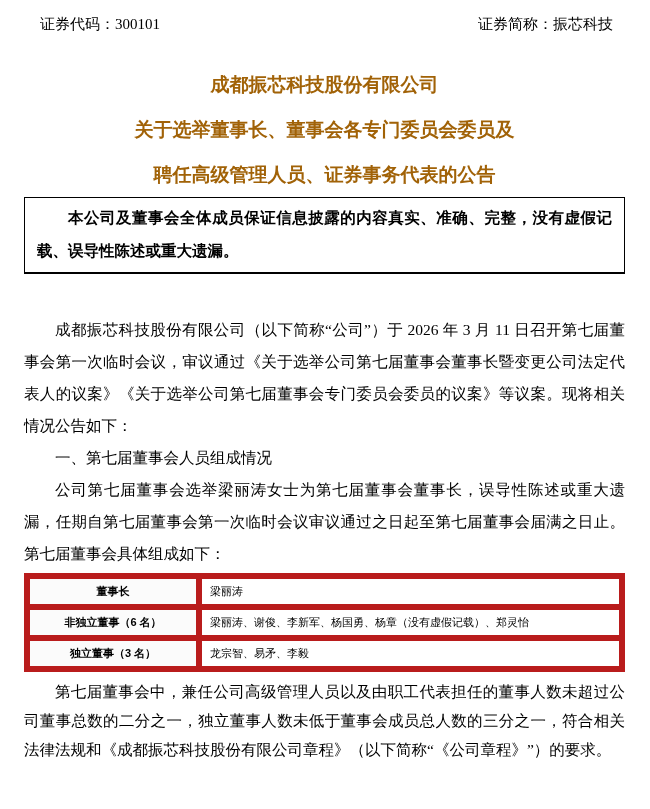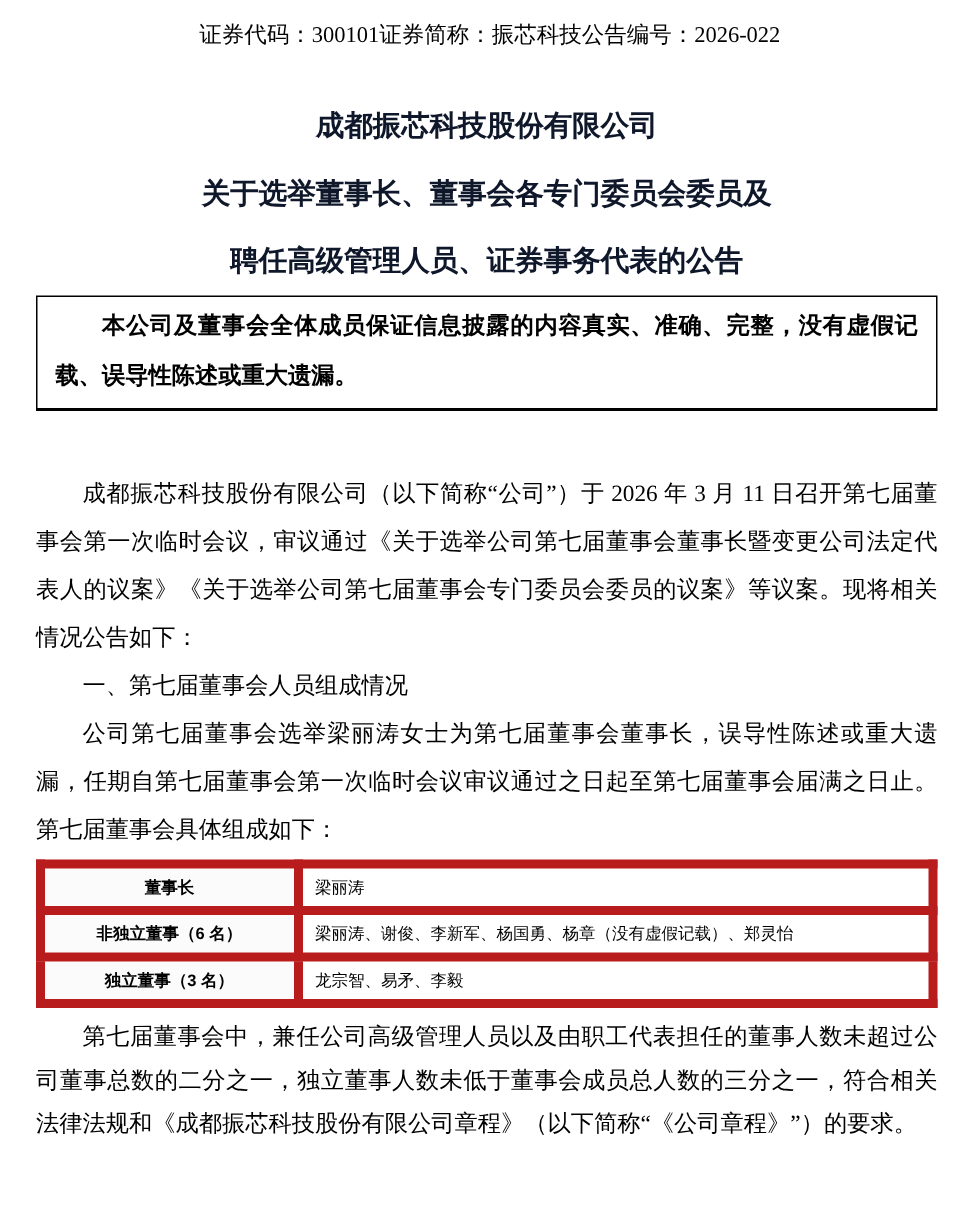--- a/index.html
+++ b/index.html
@@ -18,35 +18,35 @@
     box-sizing: border-box;
     width: 650px;
     height: 809px;
     padding: 14px 25px 0 24px;
     overflow: hidden;
   }
 
   
   .doc-header {
     display: flex;
-    justify-content: center;
+    justify-content: space-between;
     align-items: baseline;
     font-size: 15px;
     line-height: 20px;
     padding: 0 12px 0 16px;
   }
 
   
   .doc-title {
     margin-top: 28px;
     text-align: center;
     font-family: "Liberation Sans", "DejaVu Sans", sans-serif;
     font-weight: bold;
     font-size: 19px;
-    color: #0f172a;
+    color: #a16207;
   }
   .doc-title .title-line {
     line-height: 45px;
   }
 
   
   .disclaimer-box {
     border: 1px solid #000000;
     border-bottom-width: 2px;
     padding: 3px 12px 5px 12px;
@@ -112,21 +112,20 @@
   }
 </style>
 </head>
 <body>
 
 <div class="page">
 
   <div class="doc-header">
     <span>证券代码：300101</span>
     <span>证券简称：振芯科技</span>
-    <span>公告编号：2026-022</span>
   </div>
 
   <div class="doc-title">
     <div class="title-line">成都振芯科技股份有限公司</div>
     <div class="title-line">关于选举董事长、董事会各专门委员会委员及</div>
     <div class="title-line">聘任高级管理人员、证券事务代表的公告</div>
   </div>
 
   <div class="disclaimer-box">
     <p>本公司及董事会全体成员保证信息披露的内容真实、准确、完整，没有虚假记载、误导性陈述或重大遗漏。</p>

